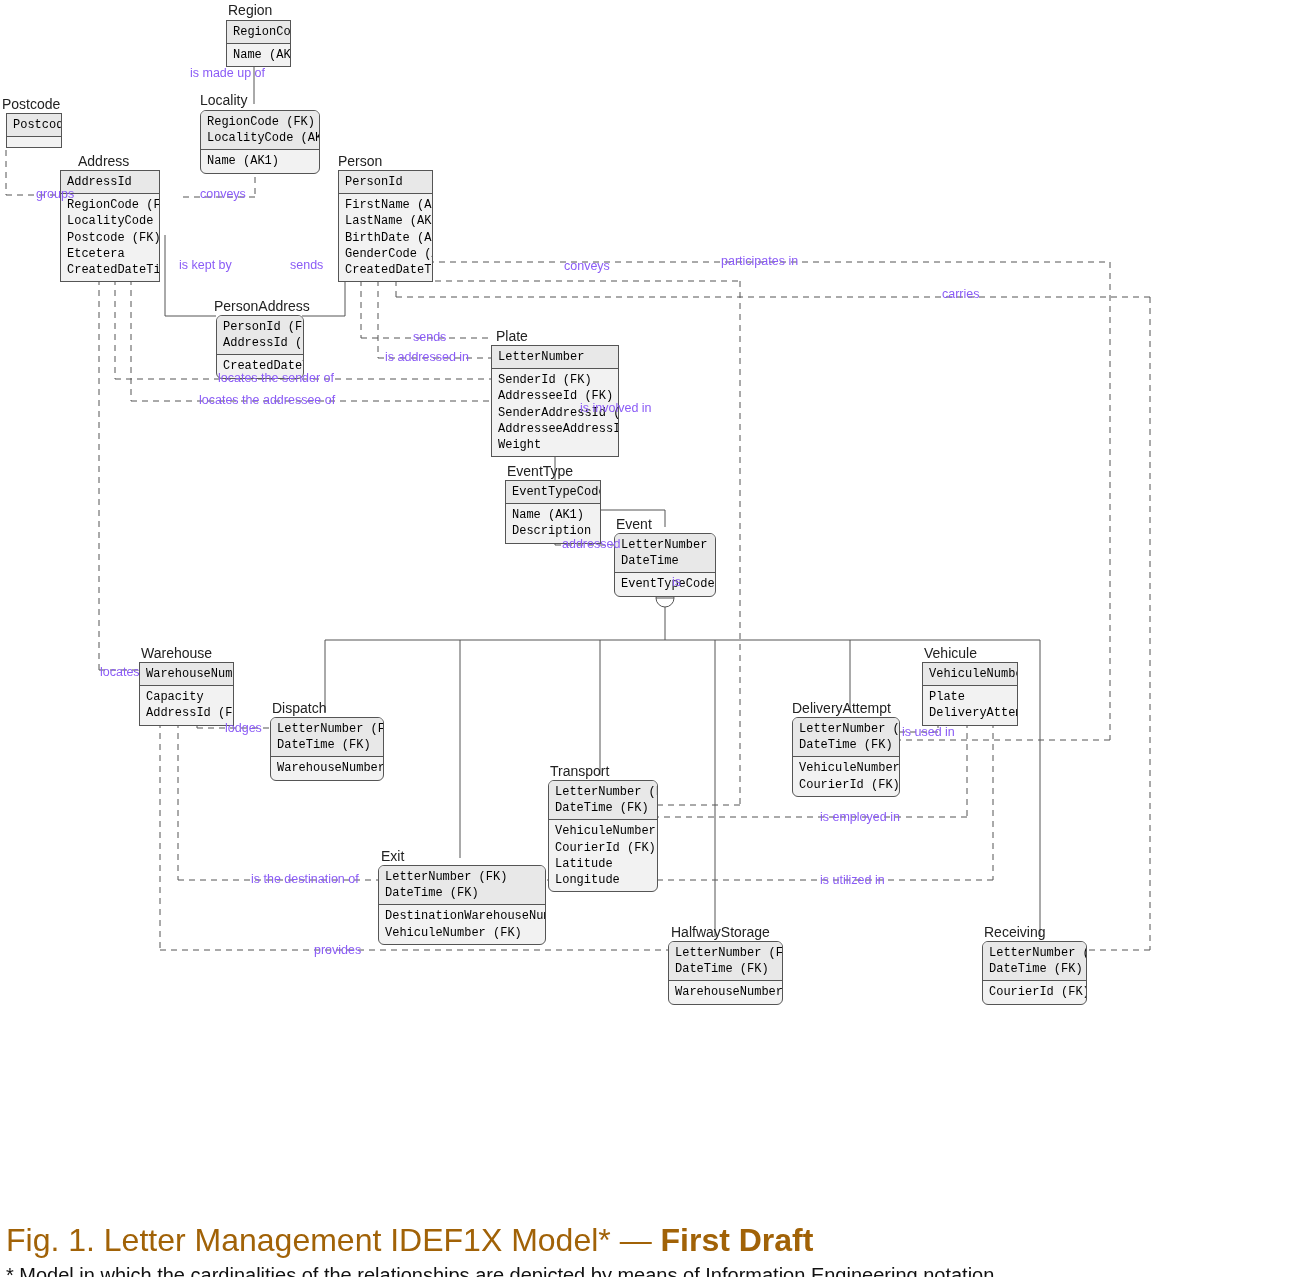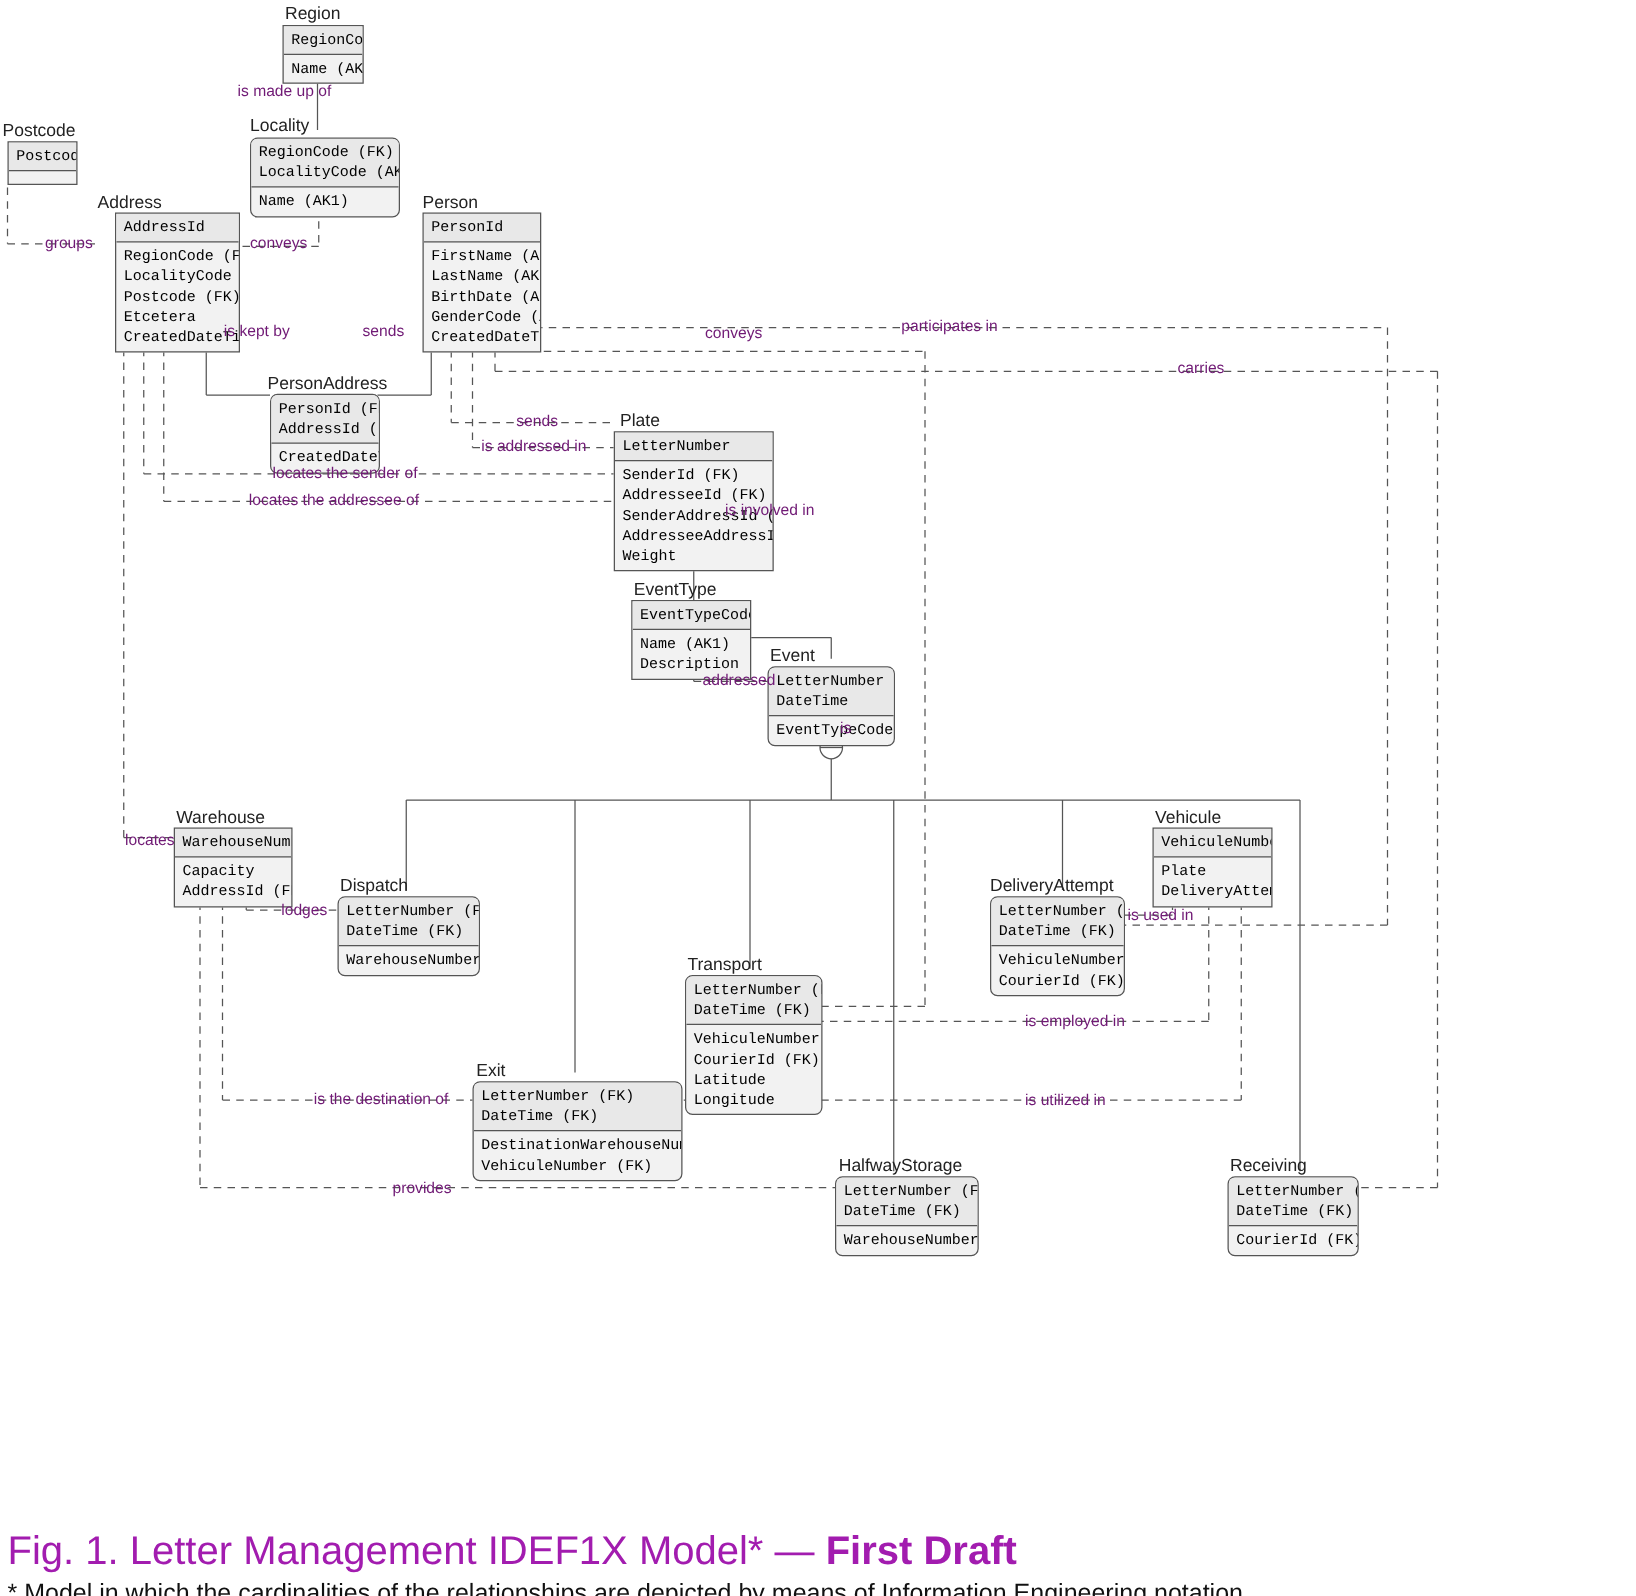--- a/index.html
+++ b/index.html
@@ -43,30 +43,30 @@
   }
   .attrs {
     padding: 3px 6px;
     line-height: 1.35;
     white-space: pre;
   }
   .rel-label {
     position: absolute;
     font-family: "Segoe UI", Arial, sans-serif;
     font-size: 12.5px;
-    color: #701a75;
+    color: #8b5cf6;
     white-space: nowrap;
   }
   .caption {
     position: absolute;
     left: 6px;
     bottom: 18px;
     font-size: 32px;
     font-weight: 400;
-    color: #a21caf;
+    color: #a16207;
   }
   .caption .bold { font-weight: 700; }
   .footnote {
     position: absolute;
     left: 6px;
     bottom: -10px;
     font-size: 20px;
     color: #111;
   }
   svg.lines {
@@ -194,21 +194,21 @@
   </div>
 
   <div class="entity-title" style="left:200px;top:92px">Locality</div>
   <div class="entity" style="left:200px;top:110px;width:120px">
     <div class="pk">RegionCode (FK) (AK1)
 LocalityCode (AK1)</div>
     <div class="attrs">Name (AK1)</div>
   </div>
 
   <div class="entity-title" style="left:78px;top:153px">Address</div>
-  <div class="entity sharp" style="left:92px;top:170px;width:100px">
+  <div class="entity sharp" style="left:60px;top:170px;width:100px">
     <div class="pk">AddressId</div>
     <div class="attrs">RegionCode (FK)
 LocalityCode (FK)
 Postcode (FK)
 Etcetera
 CreatedDateTime</div>
   </div>
 
   <div class="entity-title" style="left:338px;top:153px">Person</div>
   <div class="entity sharp" style="left:338px;top:170px;width:95px">

